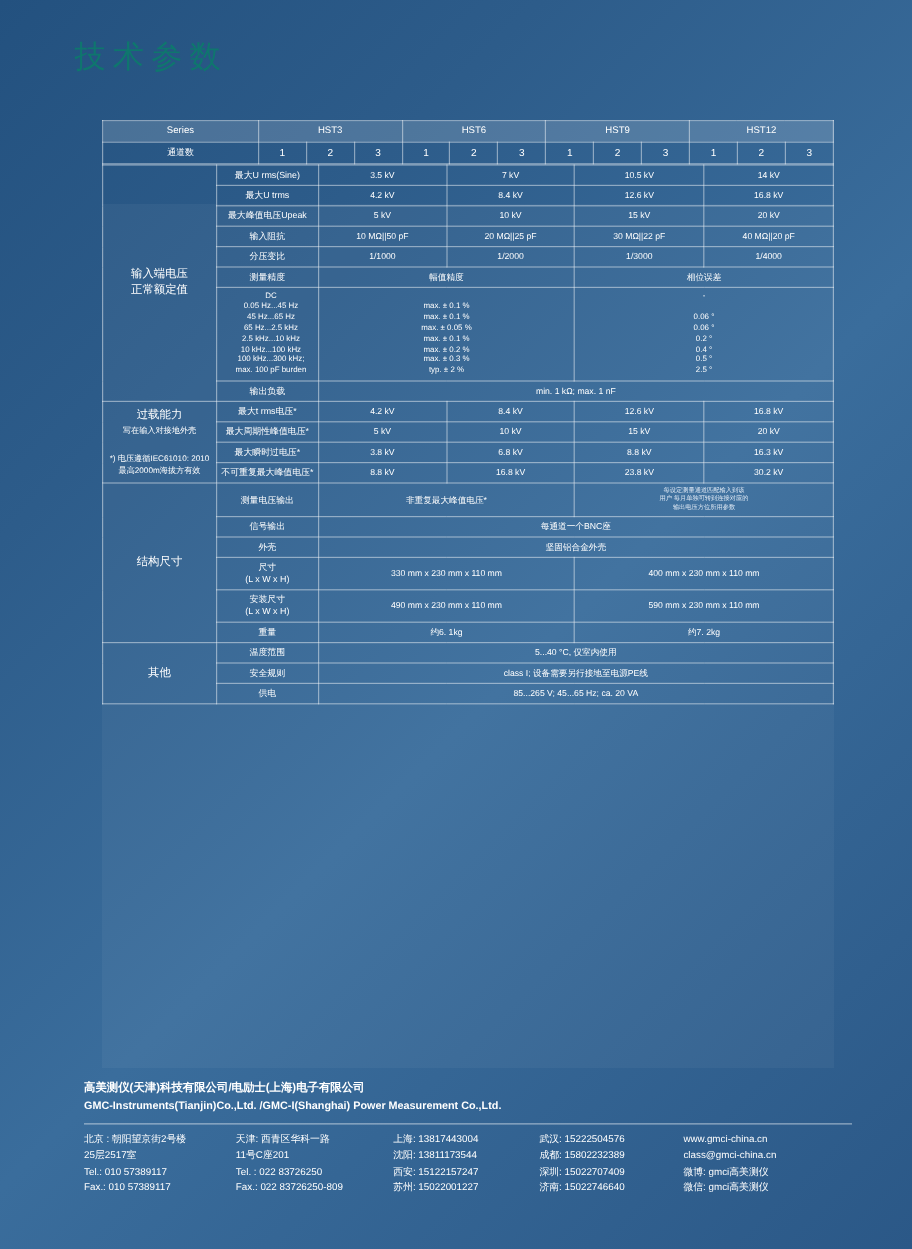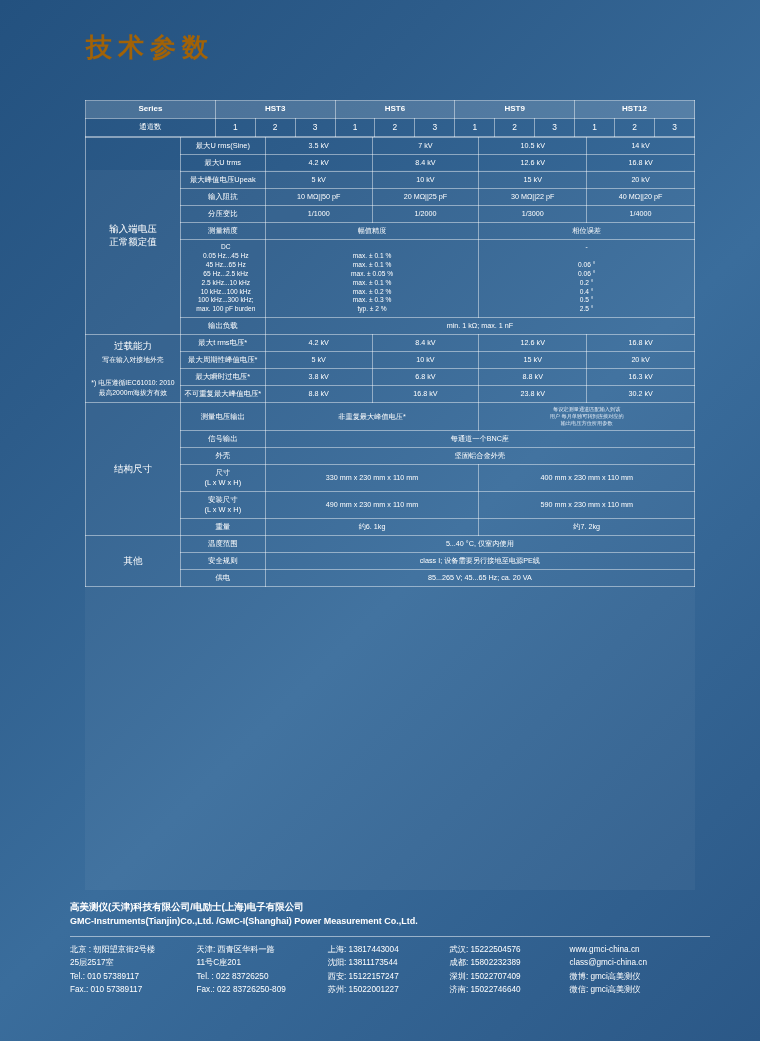--- a/index.html
+++ b/index.html
@@ -15,35 +15,35 @@
 
   
   .softpanel{
     position:absolute;left:85px;top:170px;width:610px;height:720px;
     background:rgba(255,255,255,0.045);
     pointer-events:none;
   }
 
   .title{
     position:absolute;left:62px;top:30px;
-    font-size:26px;letter-spacing:6px;color:#a16207;font-weight:700;margin-left:24px;
+    font-size:26px;letter-spacing:6px;color:#0f766e;font-weight:400;
   }
 
   
   .tbl-wrap{position:absolute;left:85px;top:100px;width:610px;}
   table.spec{
     border-collapse:collapse;width:610px;
     font-size:7.2px;color:#ffffff;
   }
   table.spec td, table.spec th{
     border:1px solid rgba(255,255,255,0.45);
     padding:3px 2px;text-align:center;vertical-align:middle;
     line-height:1.35;font-weight:normal;
   }
-  table.spec th{background:rgba(255,255,255,0.16);font-weight:bold;font-size:8px;}
+  table.spec th{background:rgba(255,255,255,0.16);font-weight:normal;font-size:8px;}
   td.rowlabel{text-align:left;padding-left:7px;font-size:7.4px;}
   td.grouplabel{text-align:left;padding-left:10px;font-size:9.5px;vertical-align:middle;border-left:none;}
   .grp-sub{font-size:6.8px;display:block;line-height:1.4;margin-top:2px;}
   td.big{font-size:8.4px;}
   .hdr-series{background:rgba(255,255,255,0.18);}
   .note-small{font-size:5.2px;line-height:1.3;color:#dfe9f4;}
 
   
   .acc-list{text-align:left;padding-left:8px !important;font-size:6.6px;line-height:1.5;}
   .acc-col{font-size:6.6px;line-height:1.5;}

